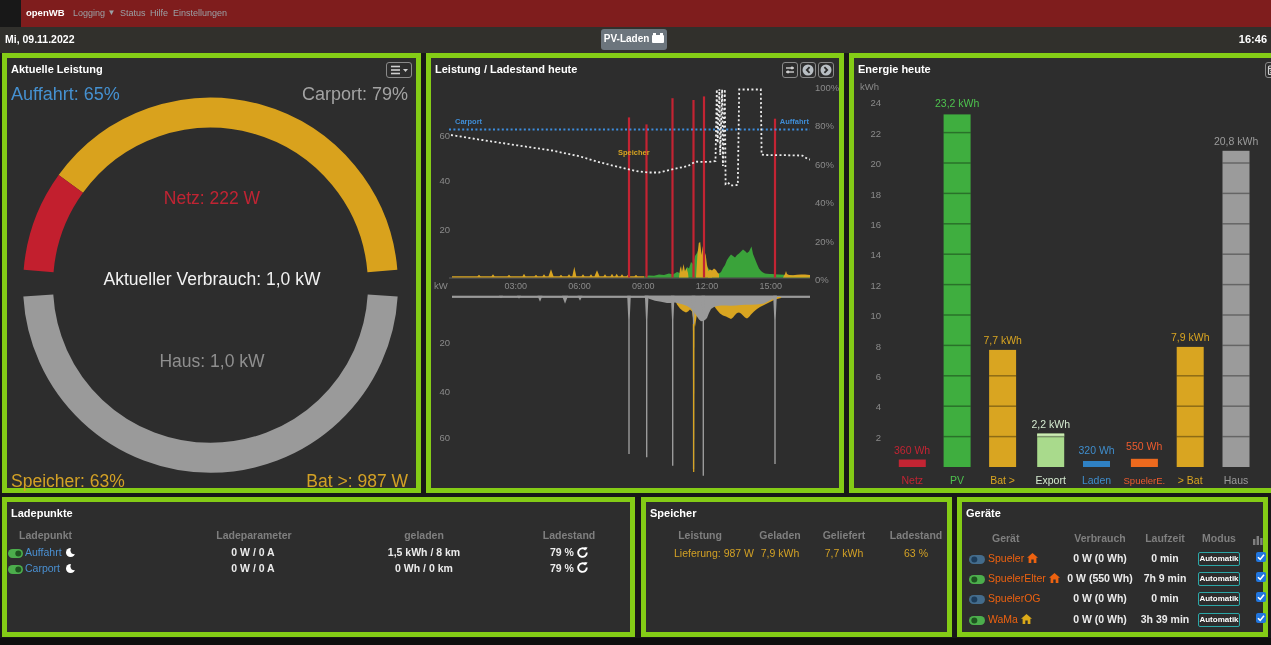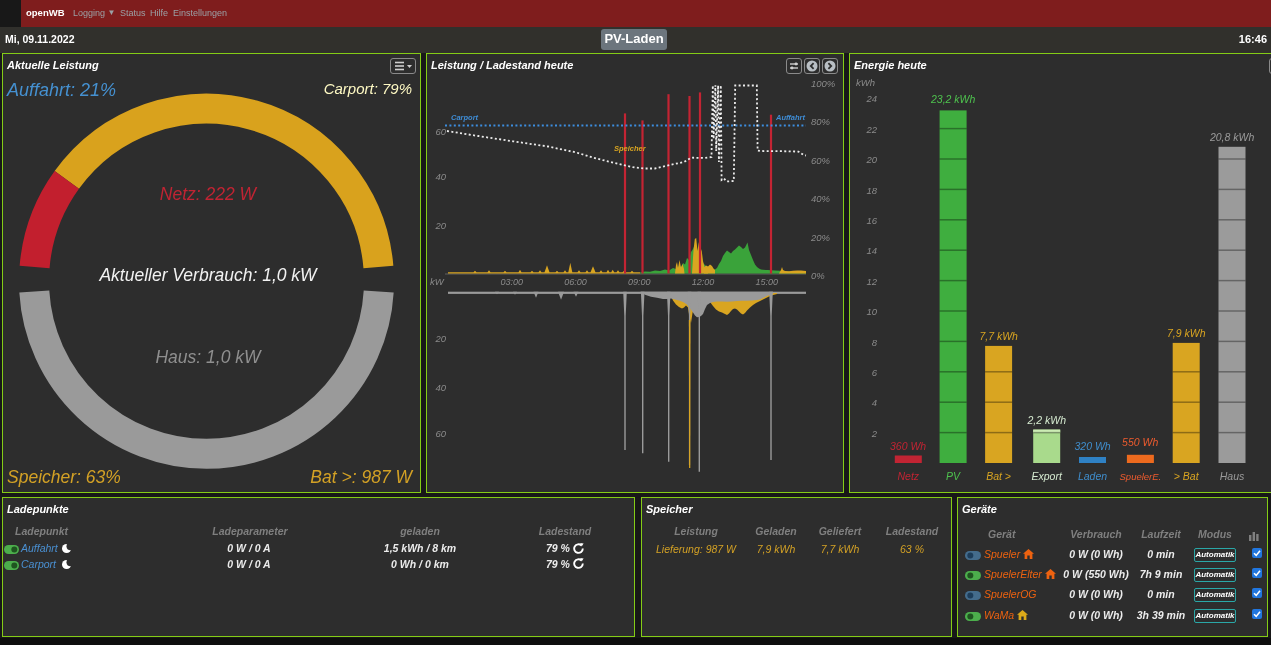--- a/index.html
+++ b/index.html
@@ -5,23 +5,23 @@
 html,body{margin:0;padding:0;background:#181818;width:1271px;height:645px;overflow:hidden;}
 *{box-sizing:border-box;font-family:"Liberation Sans",sans-serif;}
 #page{position:relative;width:1271px;height:645px;background:#181818;}
 .abs{position:absolute;}
 #nav{position:absolute;left:0;top:0;width:1271px;height:27px;background:#7f1d1d;margin-left:21px;}
 #nav .brand{position:absolute;left:5px;top:7px;color:#fff;font-size:9.5px;font-weight:bold;}
 #nav .mi{position:absolute;top:8px;color:#9ba1a6;font-size:9px;}
 #datebar{position:absolute;left:0;top:27px;width:1271px;height:26px;background:#31302c;}
 #datebar .d{position:absolute;left:5px;top:6px;color:#fff;font-size:10.5px;font-weight:bold;}
 #datebar .t{position:absolute;right:4px;top:6px;color:#fff;font-size:11px;font-weight:bold;}
-#pvbtn{position:absolute;left:601px;top:29px;width:66px;height:21px;background:#6c757d;border-radius:3px;color:#fff;font-size:13px;font-weight:bold;line-height:20px;text-align:center;}
+#pvbtn{position:absolute;left:601px;top:29px;width:66px;height:21px;background:#6c757d;border-radius:3px;color:#fff;font-size:10px;font-weight:bold;line-height:20px;text-align:center;}
 #botstrip{position:absolute;left:0;top:638px;width:1271px;height:7px;background:#0e0e0e;}
-.card{position:absolute;background:#2d2d2d;border:1px solid #84cc16;font-style:italic;}
+.card{position:absolute;background:#2d2d2d;border:5px solid #84cc16;}
 .card .title{position:absolute;left:4px;top:5px;color:#fff;font-size:11px;font-weight:bold;}
 .hbtn{position:absolute;top:4px;height:16px;border:1px solid #8a8a8a;border-radius:3px;background:transparent;}
 .ghead{position:absolute;color:#7f7f7f;font-size:10.5px;font-weight:bold;}
 .grow{position:absolute;font-size:10.5px;}
 .cc{transform:translateX(-50%);white-space:nowrap;}
 </style>
 </head>
 <body>
 <div id="page">
   <div id="nav">
@@ -52,22 +52,22 @@
             <line x1="4" y1="10.5" x2="13" y2="10.5"></line>
           </g>
           <path d="M16 6 l5 0 l-2.5 3 z" fill="#cfcfcf"></path>
         </svg>
     </div>
     <svg width="417" height="438" style="position:absolute;left:0;top:0;">
       <path d="M 31.3 237.5 A 172.5 172.5 0 0 0 375.7 237.5" fill="none" stroke="#9a9a9a" stroke-width="30"></path>
       <path d="M 63.8 125.9 A 172.5 172.5 0 0 1 375.4 212.9" fill="none" stroke="#d9a21d" stroke-width="30"></path>
       <path d="M 31.6 212.9 A 172.5 172.5 0 0 1 63.8 125.9" fill="none" stroke="#c21f2e" stroke-width="30"></path>
     </svg>
-    <div class="abs" style="left:4px;top:26px;font-size:18px;color:#4591d1;">Auffahrt: 21%</div>
-    <div class="abs" style="right:8px;top:26px;font-size:15px;color:#fef9c3;">Carport: 79%</div>
+    <div class="abs" style="left:4px;top:26px;font-size:18px;color:#4591d1;">Auffahrt: 65%</div>
+    <div class="abs" style="right:8px;top:26px;font-size:18px;color:#a3a3a3;">Carport: 79%</div>
     <div class="abs cc" style="left:205px;top:130px;font-size:17.5px;color:#c02433;">Netz: 222 W</div>
     <div class="abs cc" style="left:205px;top:211px;font-size:17.5px;color:#f2f2f2;">Aktueller Verbrauch: 1,0 kW</div>
     <div class="abs cc" style="left:205px;top:293px;font-size:17.5px;color:#8f8f8f;">Haus: 1,0 kW</div>
     <div class="abs" style="left:4px;top:413px;font-size:17.5px;color:#d3a125;">Speicher: 63%</div>
     <div class="abs" style="right:8px;top:413px;font-size:17.5px;color:#d3a125;">Bat &gt;: 987 W</div>
   </div>
 
   <div class="card" id="card2" style="left:426px;top:53px;width:418px;height:440px;">
     <div class="title">Leistung / Ladestand heute</div>
     <div class="hbtn" style="right:41px;width:16px;">
@@ -287,21 +287,21 @@
           <path d="M7.3 0 L10.6 0.4 L8.6 3.4 Z" fill="#fff"></path>
         </svg></div>
   </div>
 
   <div class="card" id="card5" style="left:641px;top:497px;width:311px;height:140px;">
     <div class="title">Speicher</div>
     <div class="ghead cc" style="left:54px;top:27px;">Leistung</div>
     <div class="ghead cc" style="left:134px;top:27px;">Geladen</div>
     <div class="ghead cc" style="left:198px;top:27px;">Geliefert</div>
     <div class="ghead cc" style="left:270px;top:27px;">Ladestand</div>
-    <div class="grow cc" style="left:54px;top:45px;color:#d3a125;">Lieferung: 987 W</div>
+    <div class="grow cc" style="left:54px;top:45px;color:#d3a125;padding-left:28px;">Lieferung: 987 W</div>
     <div class="grow cc" style="left:134px;top:45px;color:#d3a125;">7,9 kWh</div>
     <div class="grow cc" style="left:198px;top:45px;color:#d3a125;">7,7 kWh</div>
     <div class="grow cc" style="left:270px;top:45px;color:#d3a125;">63 %</div>
   </div>
 
   <div class="card" id="card6" style="left:957px;top:497px;width:311px;height:140px;">
     <div class="title">Geräte</div>
     <div class="ghead" style="left:30px;top:30px;">Gerät</div>
     <div class="ghead cc" style="left:138px;top:30px;">Verbrauch</div>
     <div class="ghead cc" style="left:203px;top:30px;text-align:center;">Laufzeit</div>

